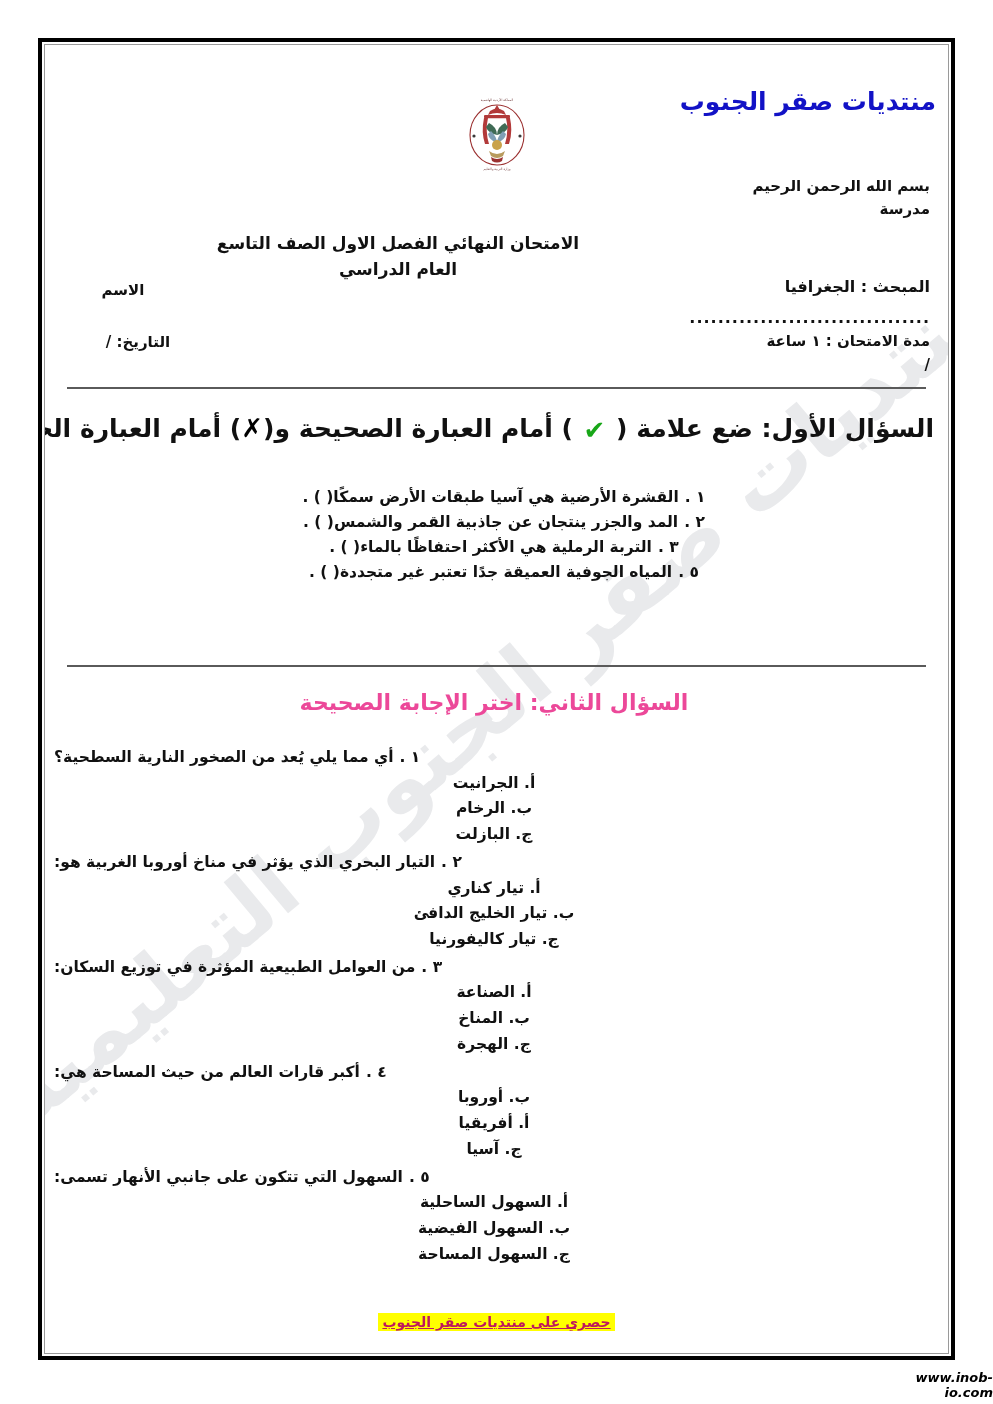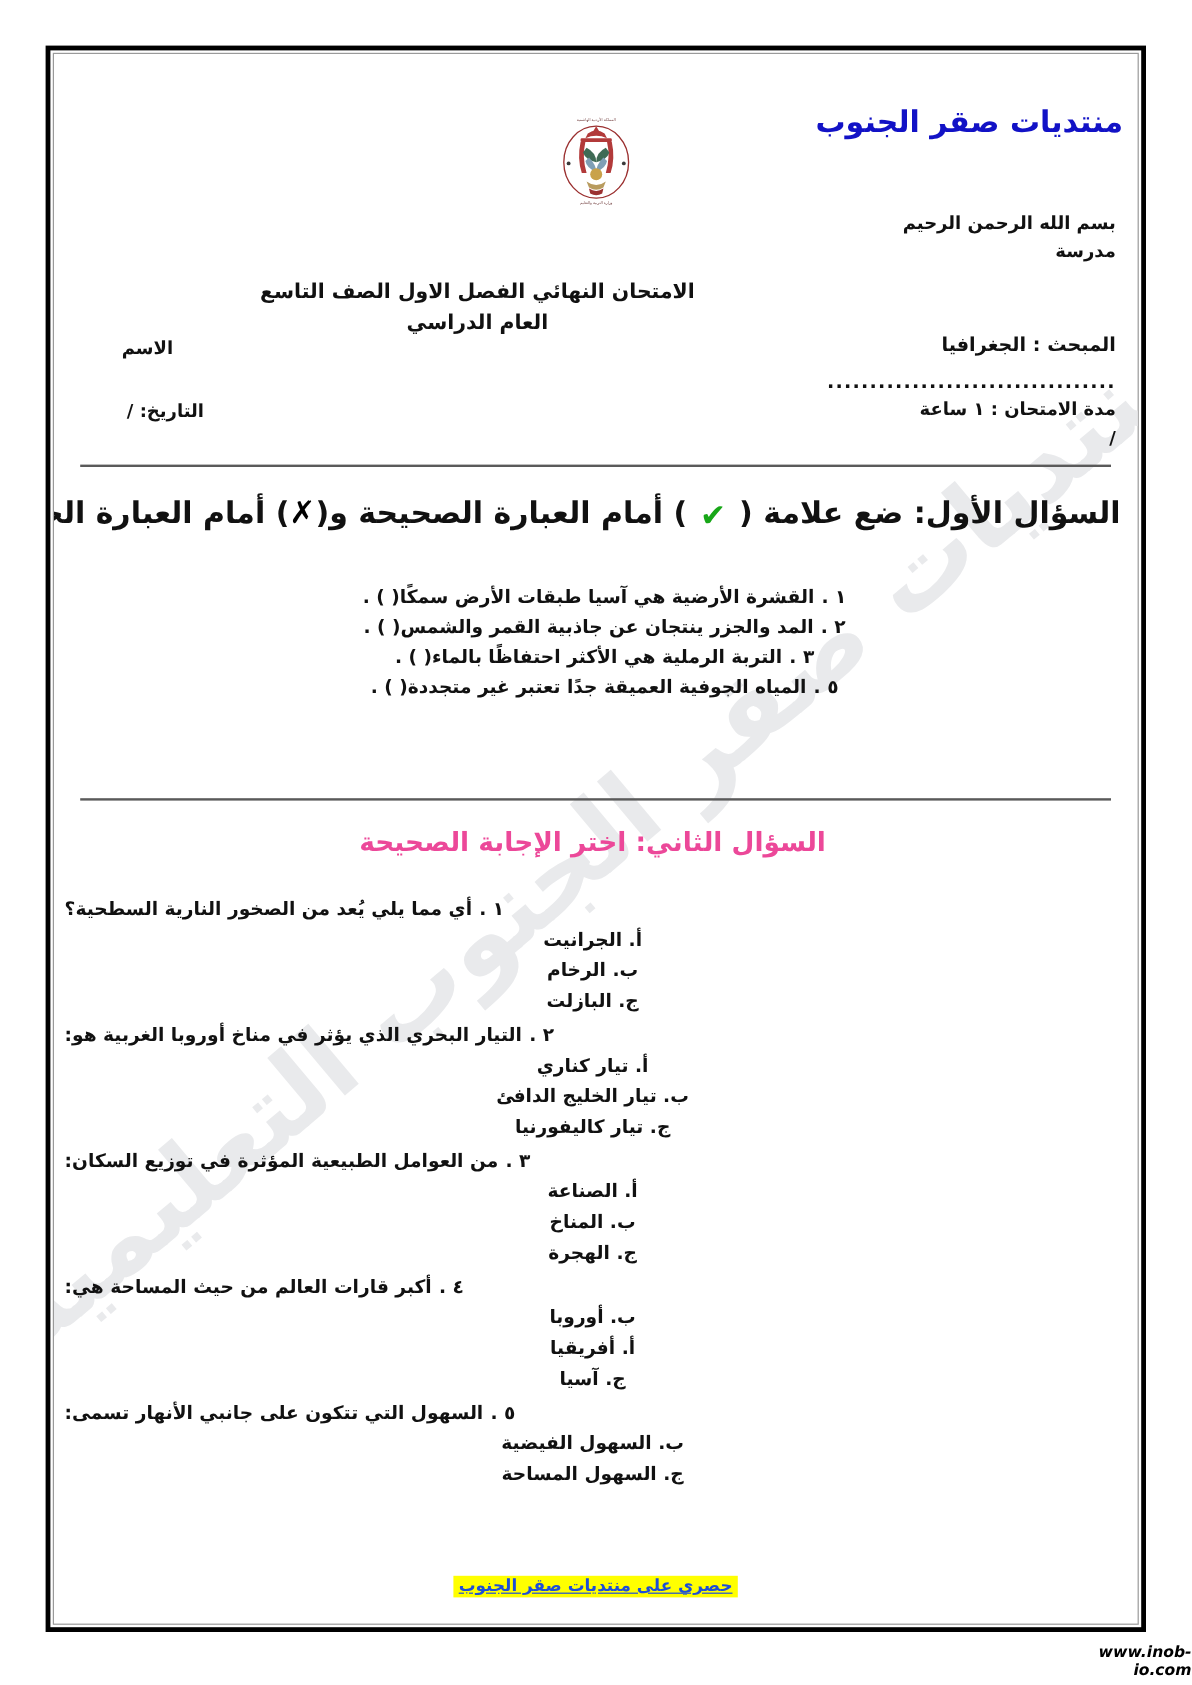--- a/index.html
+++ b/index.html
@@ -291,21 +291,21 @@
     position: absolute;
     bottom: 22px;
     left: 0;
     right: 0;
     text-align: center;
     direction: rtl;
   }
   .footer-link {
     display: inline-block;
     background: #ffff00;
-    color: #1d4ed8;
+    color: #be185d;
     font-size: 14px;
     font-weight: bold;
     text-decoration: underline;
     padding: 1px 4px;
     cursor: pointer;
   }
 
   
   .site-url {
     position: absolute;
@@ -442,20 +442,21 @@
           <ul class="q2-choices">
             <li>ب. أوروبا</li>
             <li>أ. أفريقيا</li>
             <li>ج. آسيا</li>
           </ul>
         </div>
 
         <div class="q2-item">
           <div class="q2-stem"><span class="num">٥ .</span><span>السهول التي تتكون على جانبي الأنهار تسمى:</span></div>
           <ul class="q2-choices">
+            <li>أ. السهول الساحلية</li>
             <li>ب. السهول الفيضية</li>
             <li>ج. السهول المساحة</li>
           </ul>
         </div>
 
       </div>
 
       <div class="footer-link-wrap">
         <a class="footer-link">حصري على منتديات صقر الجنوب</a>
       </div>

